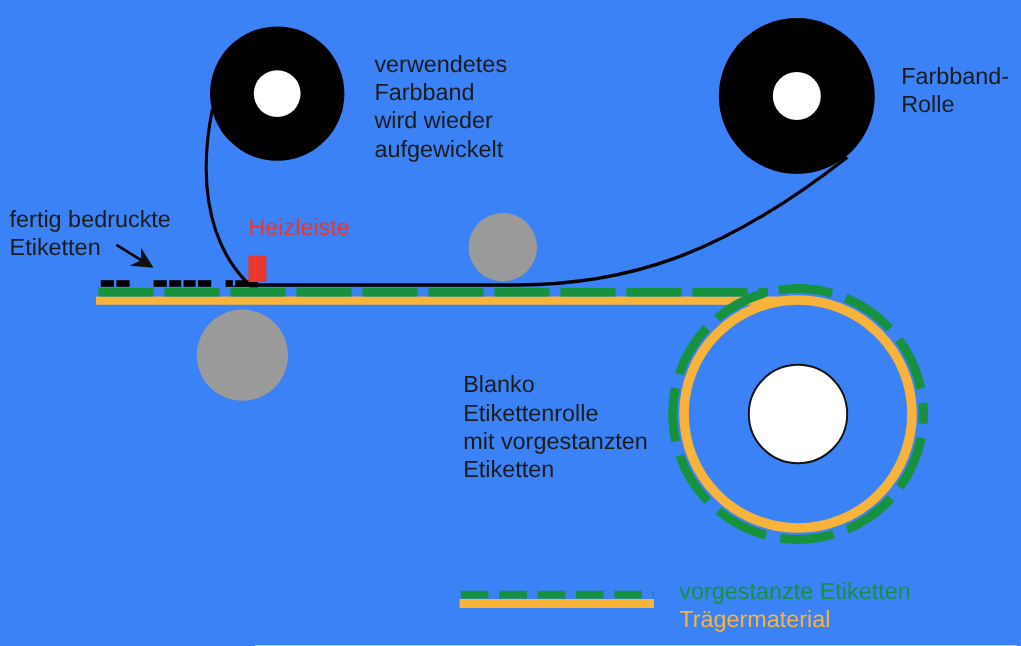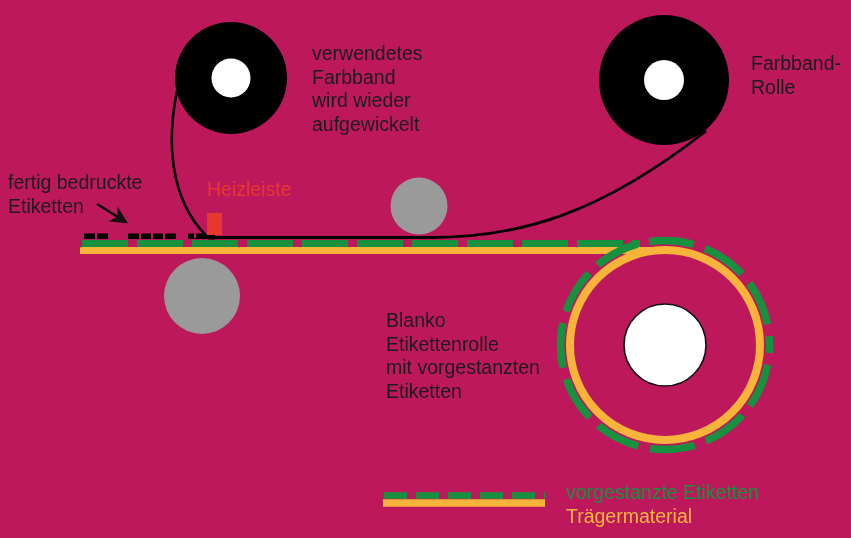--- a/index.html
+++ b/index.html
@@ -8,21 +8,21 @@
     background: #ffffff;
     width: 851px;
     height: 538px;
     overflow: hidden;
     font-family: "Liberation Sans", sans-serif;
   }
   .stage {
     position: relative;
     width: 851px;
     height: 538px;
-    background: #be185d;
+    background: #3b82f6;
   }
   svg { display: block; }
   text {
     font-family: "Liberation Sans", sans-serif;
     font-size: 19.5px;
     fill: #1b1b1b;
   }
   .txt-red    { fill: #e8382e; }
   .txt-green  { fill: #16923f; }
   .txt-orange { fill: #f8b43a; }

